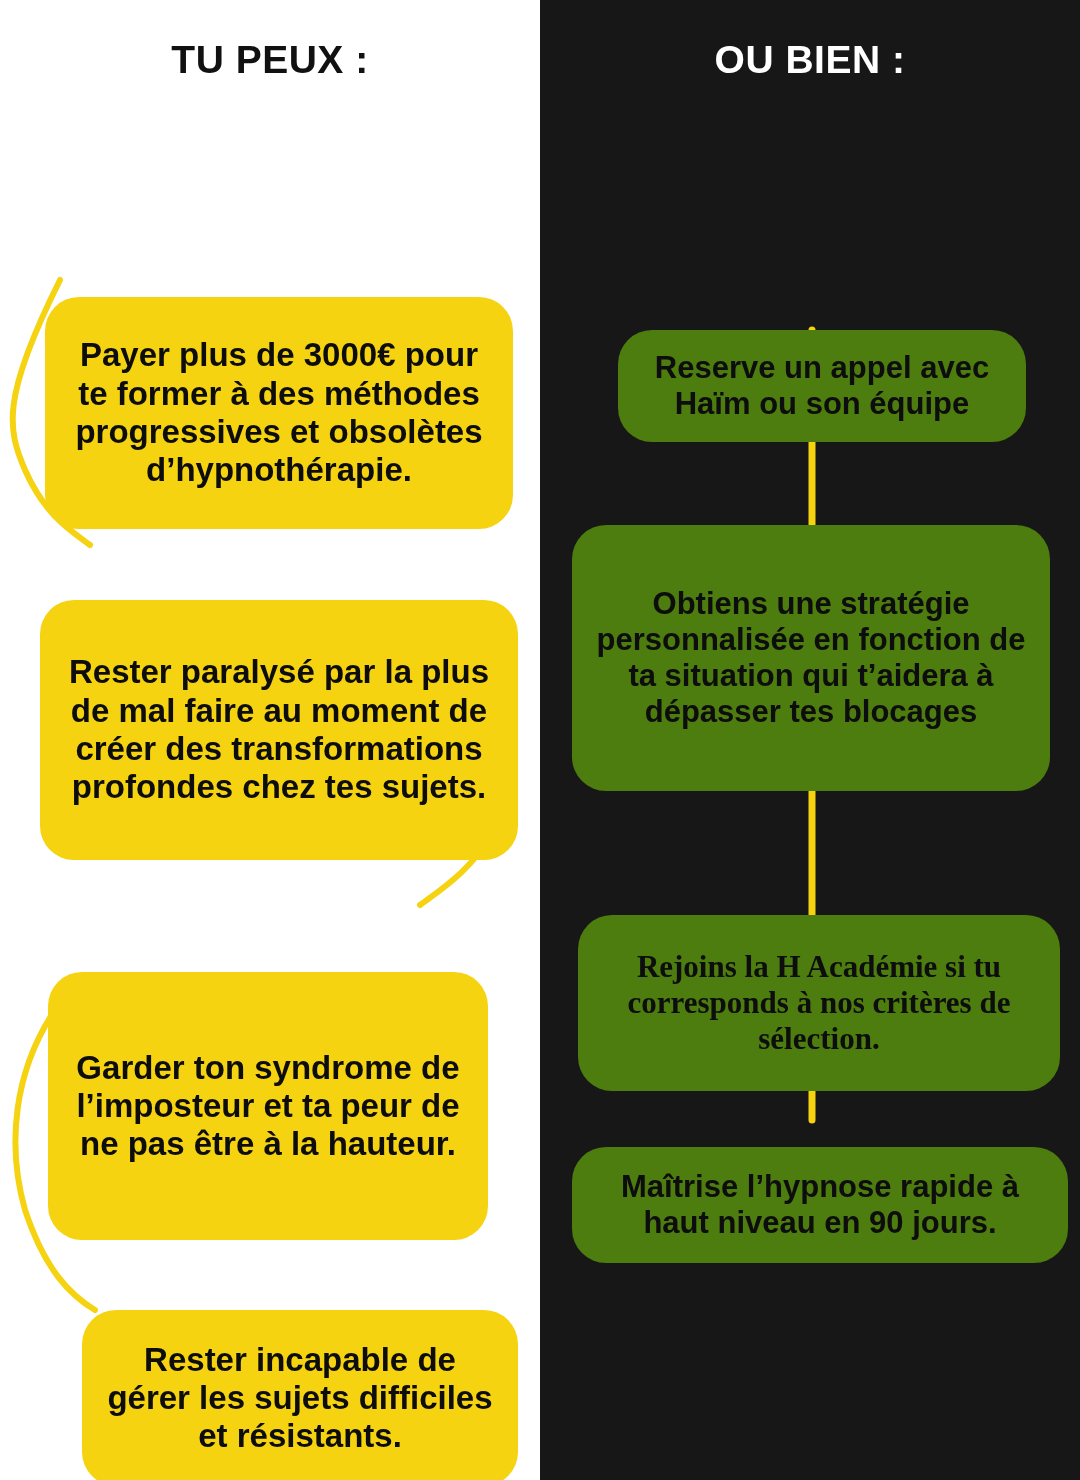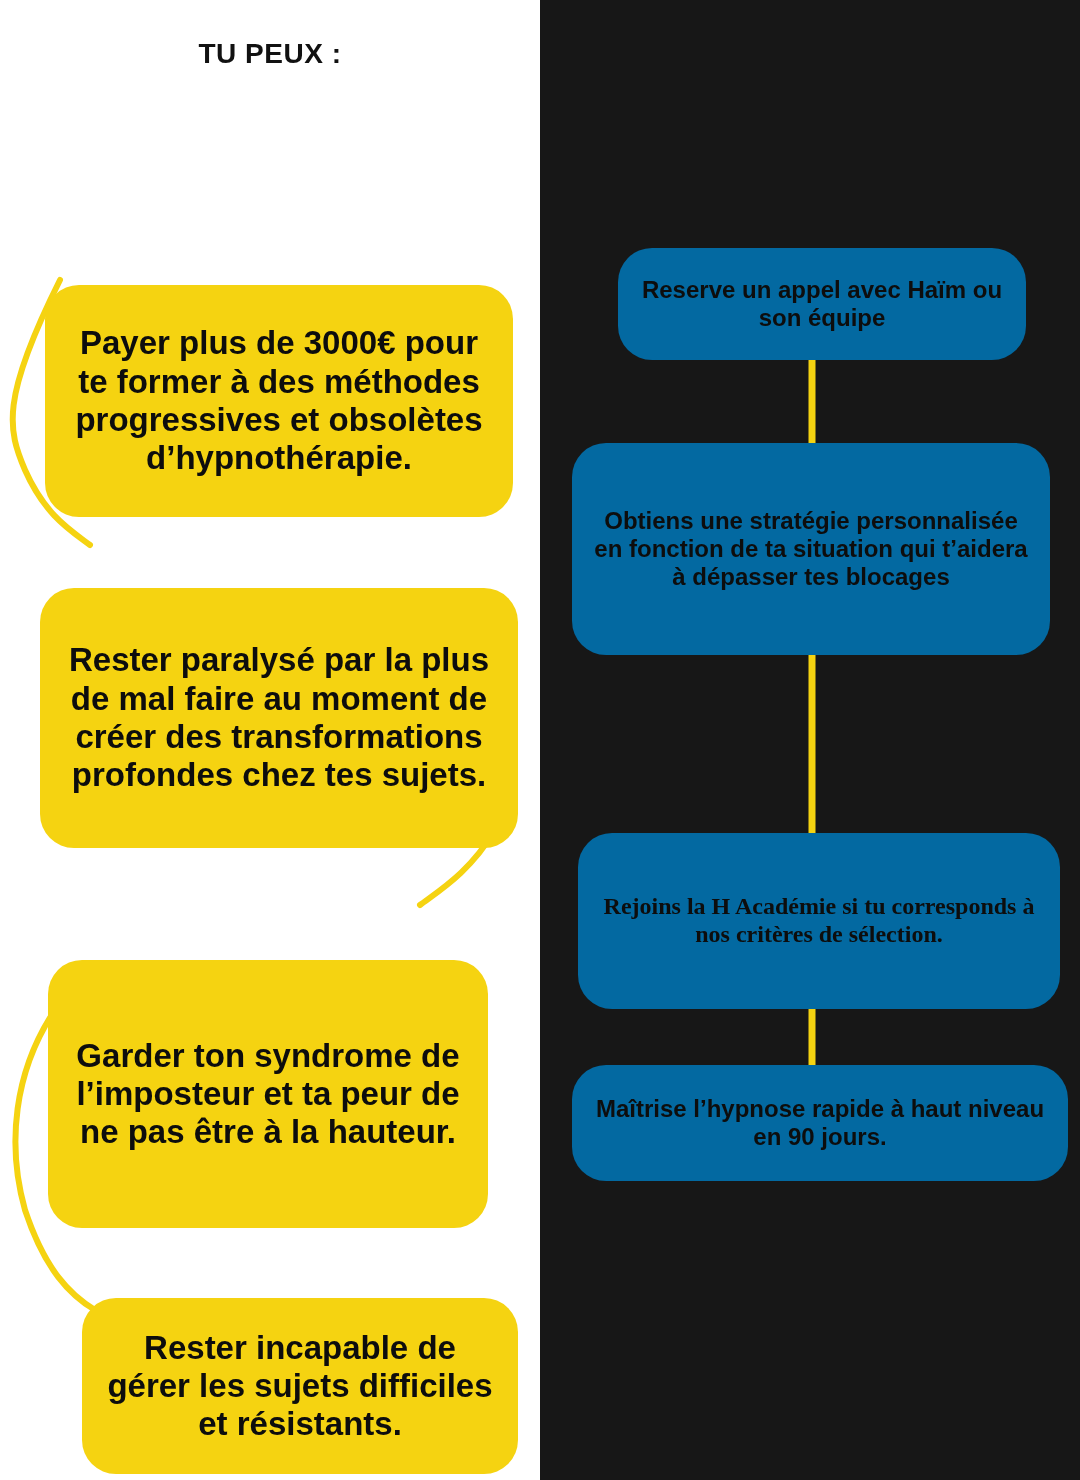--- a/index.html
+++ b/index.html
@@ -41,21 +41,21 @@
     font-size: 46px;
     letter-spacing: 2px;
     margin-top: 38px;
   }
   .col-title.left  { color: #111111; }
   .col-title.right { color: #f5d311; }
 
   .col-sub {
     text-align: center;
     font-weight: 700;
-    font-size: 28px;
+    font-size: 39px;
     letter-spacing: 0.5px;
     margin-top: 38px;
   }
   .col-sub.left  { color: #111111; }
   .col-sub.right { color: #ffffff; }
 
   
   .connector {
     position: absolute;
     left: 0;
@@ -81,23 +81,23 @@
     display: flex;
     align-items: center;
     justify-content: center;
   }
   .card.yellow {
     background: #f5d311;
     color: #0d0d0d;
     font-size: 33px;
   }
   .card.white {
-    background: #0369a1;
+    background: #4d7c0f;
     color: #0d0d0d;
-    font-size: 24px;
+    font-size: 31px;
   }
   .card span { display: block; }
 </style>
 </head>
 <body>
 
 <div class="page">
 
   <div class="col col-left">
 
@@ -124,26 +124,27 @@
       </div>
     </div>
   </div>
 
   <div class="col col-right">
 
     <svg class="connector" viewBox="0 0 540 1480" preserveAspectRatio="none">
       <path d="M 272 330 L 272 1120" fill="none" stroke="#f5d311" stroke-width="7" stroke-linecap="round"></path>
     </svg>
 
+    <div class="col-sub right">OU BIEN :</div>
 
     <div class="cards">
       <div class="card white" style="left:78px; top:248px; width:408px; height:112px;">
         <span>Reserve un appel avec Haïm ou son équipe</span>
       </div>
-      <div class="card white" style="left:32px; top:443px; width:478px; height:212px;">
+      <div class="card white" style="left:32px; top:443px; width:478px; height:266px;">
         <span>Obtiens une stratégie personnalisée en fonction de ta situation qui t’aidera à dépasser tes blocages</span>
       </div>
       <div class="card white" style="left:38px; top:833px; width:482px; height:176px;font-family:Liberation Serif, serif;">
         <span>Rejoins la H Académie si tu corresponds à nos critères de sélection.</span>
       </div>
       <div class="card white" style="left:32px; top:1065px; width:496px; height:116px;">
         <span>Maîtrise  l’hypnose rapide à haut niveau en 90 jours.</span>
       </div>
     </div>
   </div>

